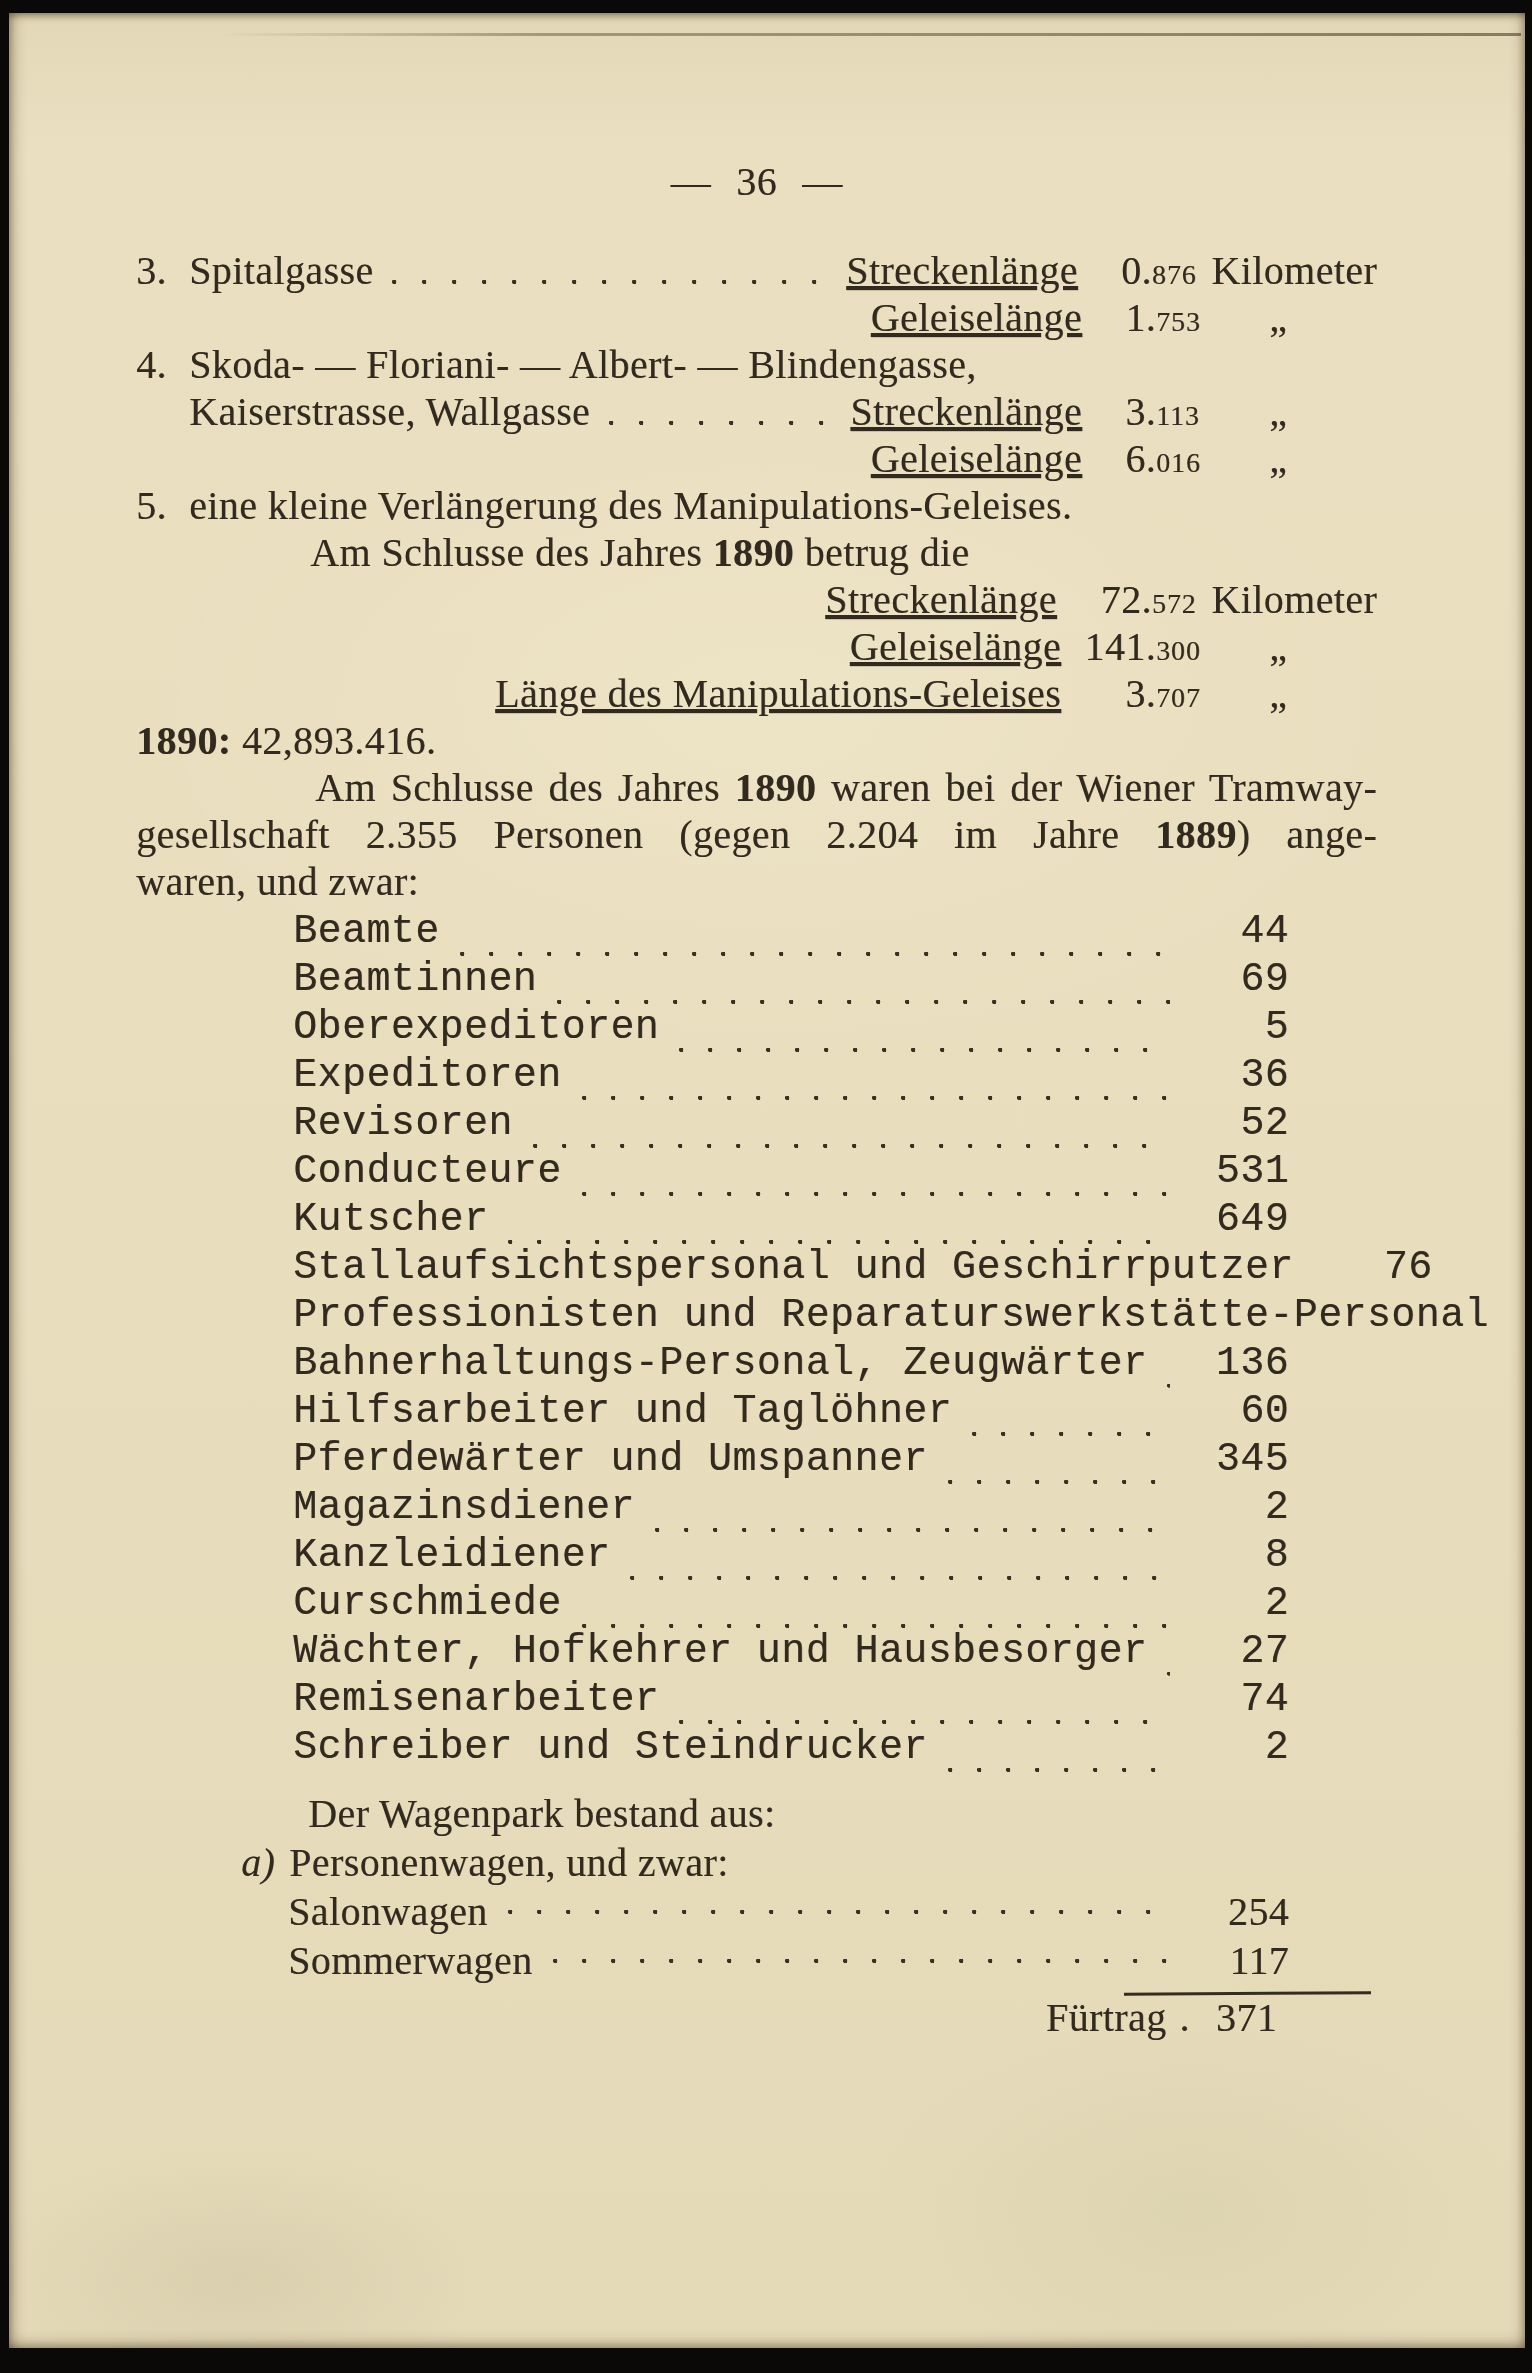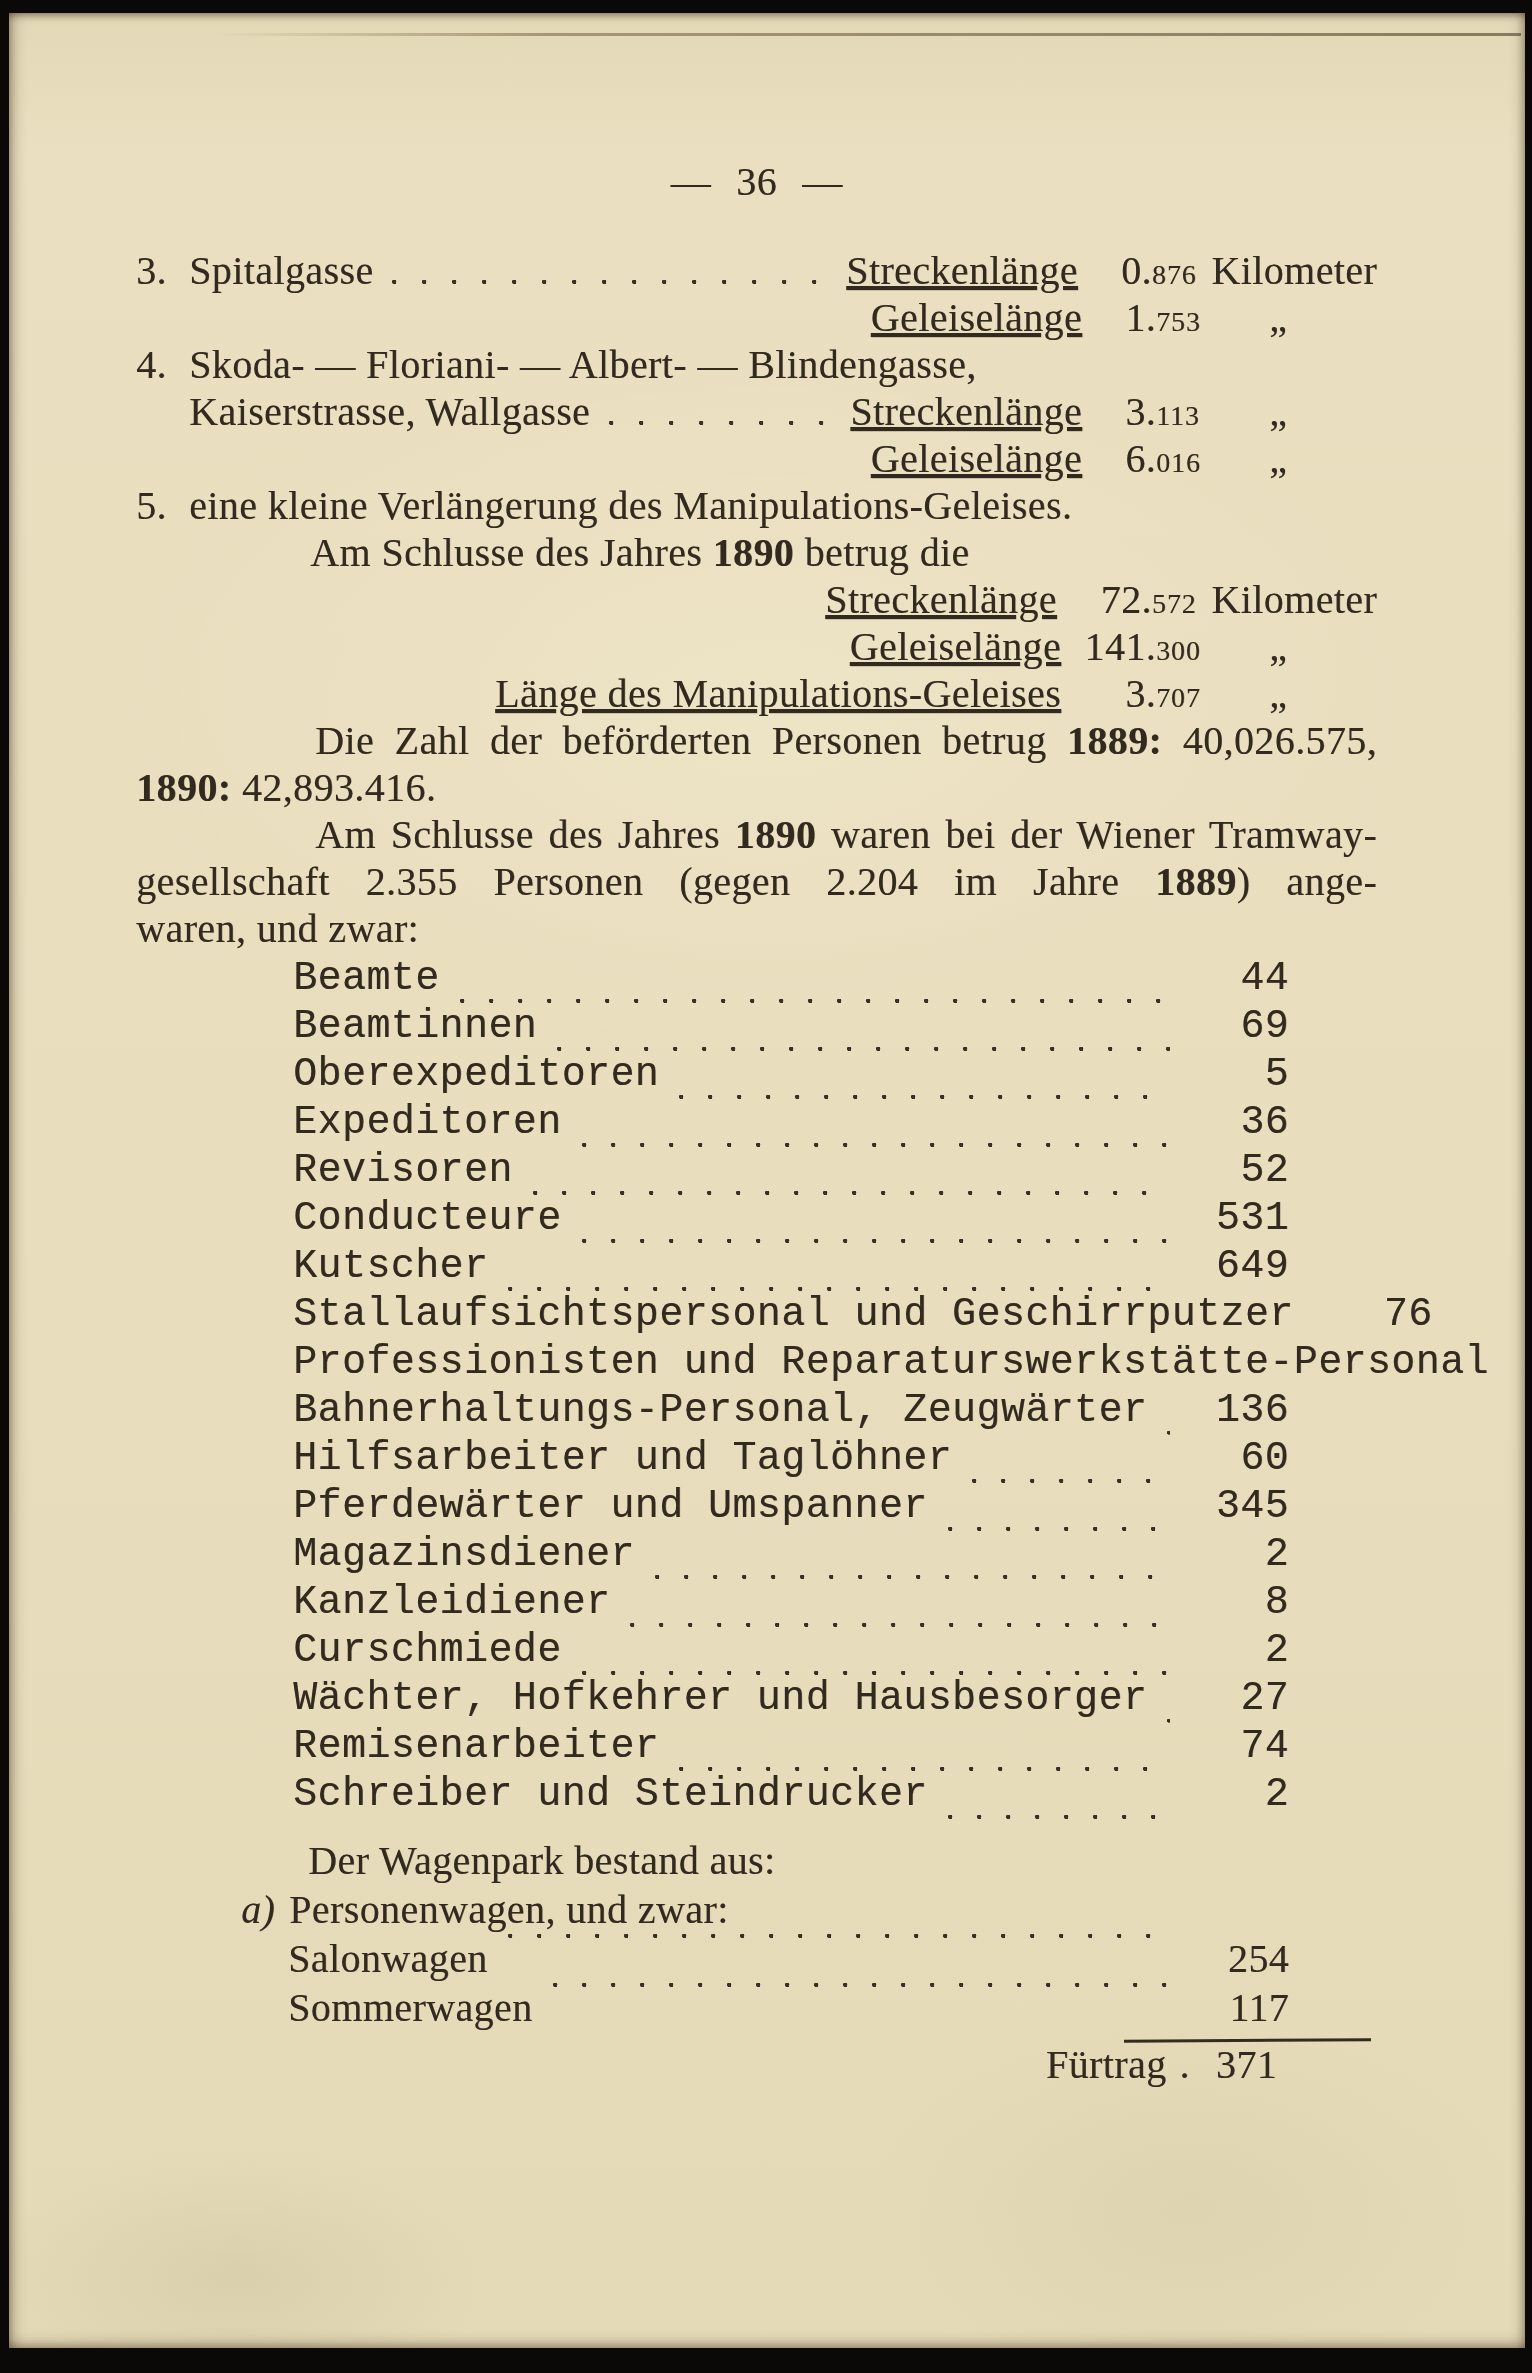--- a/index.html
+++ b/index.html
@@ -57,21 +57,21 @@
   .staff{margin-top:2.8px;}
   .srow{display:flex;align-items:flex-end;height:48px;line-height:48px;
         padding-left:157px;padding-right:88px;white-space:nowrap;font-family:Liberation Mono, monospace;}
   .srow .dots{margin:0 22px 0 20px;background-size:29px 3.7px;}
   .srow .num{min-width:97px;text-align:right;}
   .wagen{margin-top:17.5px;}
   .wrow{height:49px;line-height:49px;}
   .w-intro{padding-left:172px;}
   .w-item{padding-left:105px;display:flex;align-items:baseline;}
   .w-marker{display:inline-block;width:48px;font-style:italic;}
-  .vrow{display:flex;align-items:flex-start;height:49px;line-height:49px;
+  .vrow{display:flex;align-items:center;height:49px;line-height:49px;
         padding-left:152px;padding-right:88px;white-space:nowrap;}
   .vrow .dots{margin:0 22px 0 20px;background-size:29px 3.7px;}
   .vrow .num{min-width:97px;text-align:right;}
   .sumrule{margin-left:988px;width:247px;height:2.8px;background:#352c20;
            margin-top:6.5px;transform:rotate(-0.35deg);}
   .carry{display:flex;justify-content:flex-end;align-items:flex-end;
          padding-right:100px;height:46px;line-height:46px;}
   .carry .clabel{margin-right:13px;}
   .carry .cdot{margin-right:26px;}
 </style>
@@ -183,23 +183,20 @@
           <span class="spacer"></span>
           <span class="measure pr">Länge des Manipulations-Geleises</span>
         </span>
         <span class="val">
             <span class="vint">3.</span>
             <span class="vdec">707</span>
           </span>
         <span class="unit ditto">„</span>
       </div>
 
-      <div class="line pline pind">
-        <span>Die Zahl der beförderten Personen betrug </span><b>1889:</b><span> 40,026.575,</span>
-      </div>
       <div class="line">
         <b>1890:</b><span> 42,893.416.</span>
       </div>
 
       <div class="line pline pind">
         <span>Am Schlusse des Jahres </span><b>1890</b><span> waren bei der Wiener Tramway-</span>
       </div>
       <div class="line pline">
         <span>gesellschaft 2.355 Personen (gegen 2.204 im Jahre </span><b>1889</b><span>) ange-</span>
       </div>

